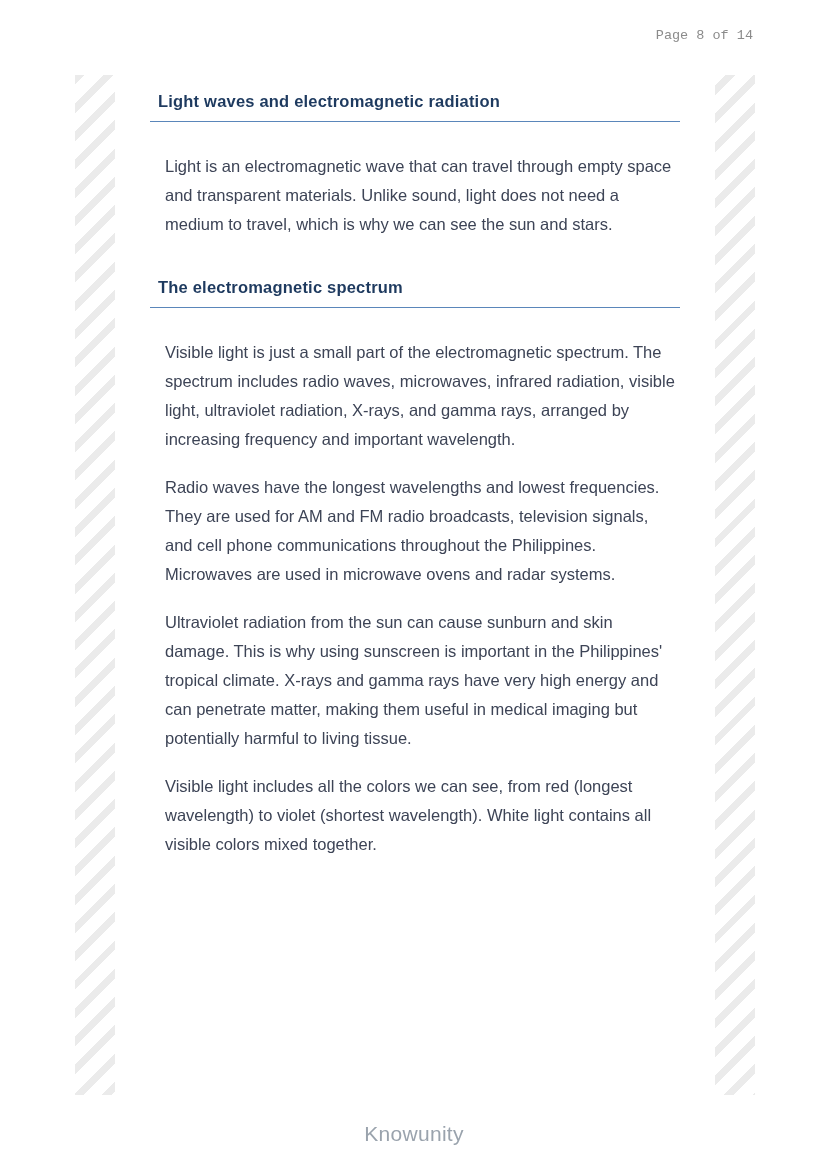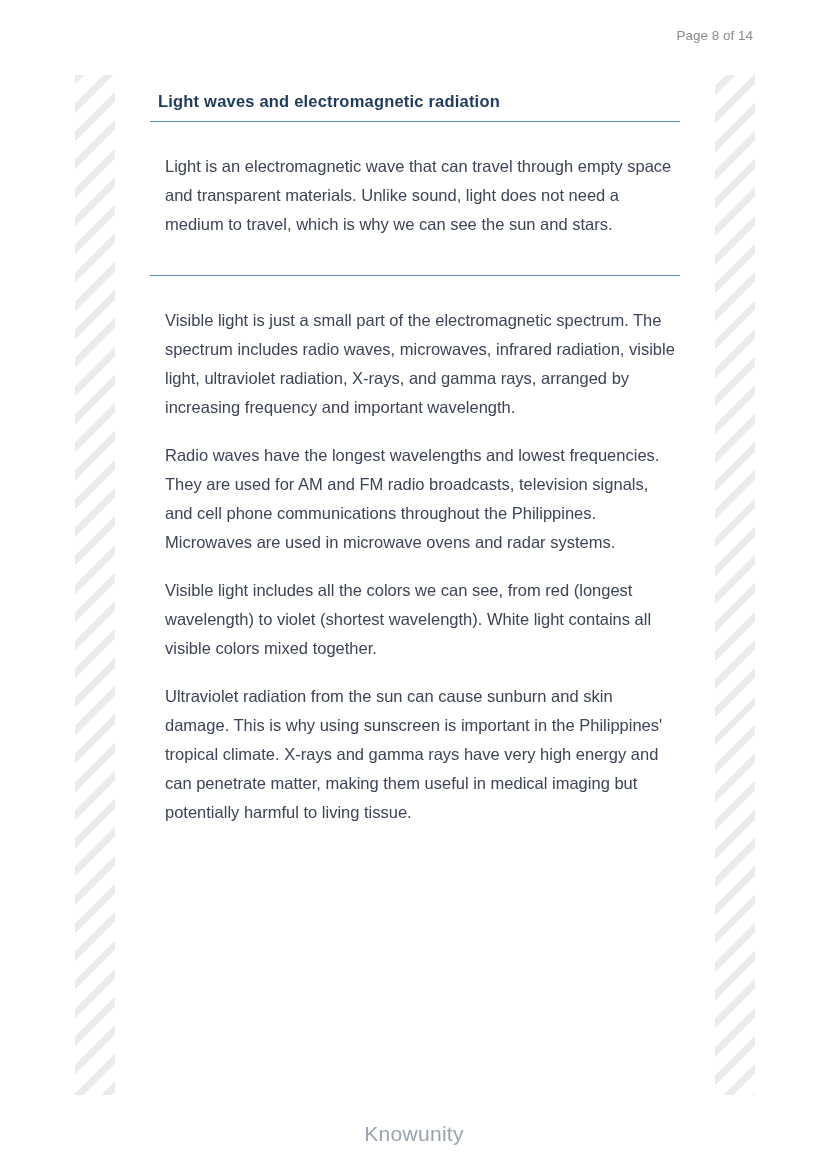--- a/index.html
+++ b/index.html
@@ -15,21 +15,21 @@
   .canvas {
     position: relative;
     width: 828px;
     height: 1171px;
     background: #ffffff;
   }
   .page-number {
     position: absolute;
     top: 28px;
     right: 75px;
-    font-family: Liberation Sans, sans-serif;
+    font-family: Liberation Mono, monospace;
     font-size: 13.5px;
     color: #8b8b8b;
   }
   .stripe-band {
     position: absolute;
     left: 75px;
     top: 75px;
     width: 680px;
     height: 1020px;
     background: repeating-linear-gradient(
@@ -93,25 +93,26 @@
   <div class="stripe-band">
     <div class="content-card">
 
       <section>
         <h2 class="section-heading">Light waves and electromagnetic radiation</h2>
         <div class="rule"></div>
         <p class="body-para">Light is an electromagnetic wave that can travel through empty space and transparent materials. Unlike sound, light does not need a medium to travel, which is why we can see the sun and stars.</p>
       </section>
 
       <section>
+        <h2 class="section-heading">The electromagnetic spectrum</h2>
         <div class="rule"></div>
         <p class="body-para">Visible light is just a small part of the electromagnetic spectrum. The spectrum includes radio waves, microwaves, infrared radiation, visible light, ultraviolet radiation, X-rays, and gamma rays, arranged by increasing frequency and important wavelength.</p>
         <p class="body-para">Radio waves have the longest wavelengths and lowest frequencies. They are used for AM and FM radio broadcasts, television signals, and cell phone communications throughout the Philippines. Microwaves are used in microwave ovens and radar systems.</p>
+        <p class="body-para">Ultraviolet radiation from the sun can cause sunburn and skin damage. This is why using sunscreen is important in the Philippines' tropical climate. X-rays and gamma rays have very high energy and can penetrate matter, making them useful in medical imaging but potentially harmful to living tissue.</p>
         <p class="body-para">Visible light includes all the colors we can see, from red (longest wavelength) to violet (shortest wavelength). White light contains all visible colors mixed together.</p>
-        <p class="body-para">Ultraviolet radiation from the sun can cause sunburn and skin damage. This is why using sunscreen is important in the Philippines' tropical climate. X-rays and gamma rays have very high energy and can penetrate matter, making them useful in medical imaging but potentially harmful to living tissue.</p>
       </section>
 
     </div>
   </div>
 
   <div class="footer">Knowunity</div>
 
 </div>
 
 </body></html>

